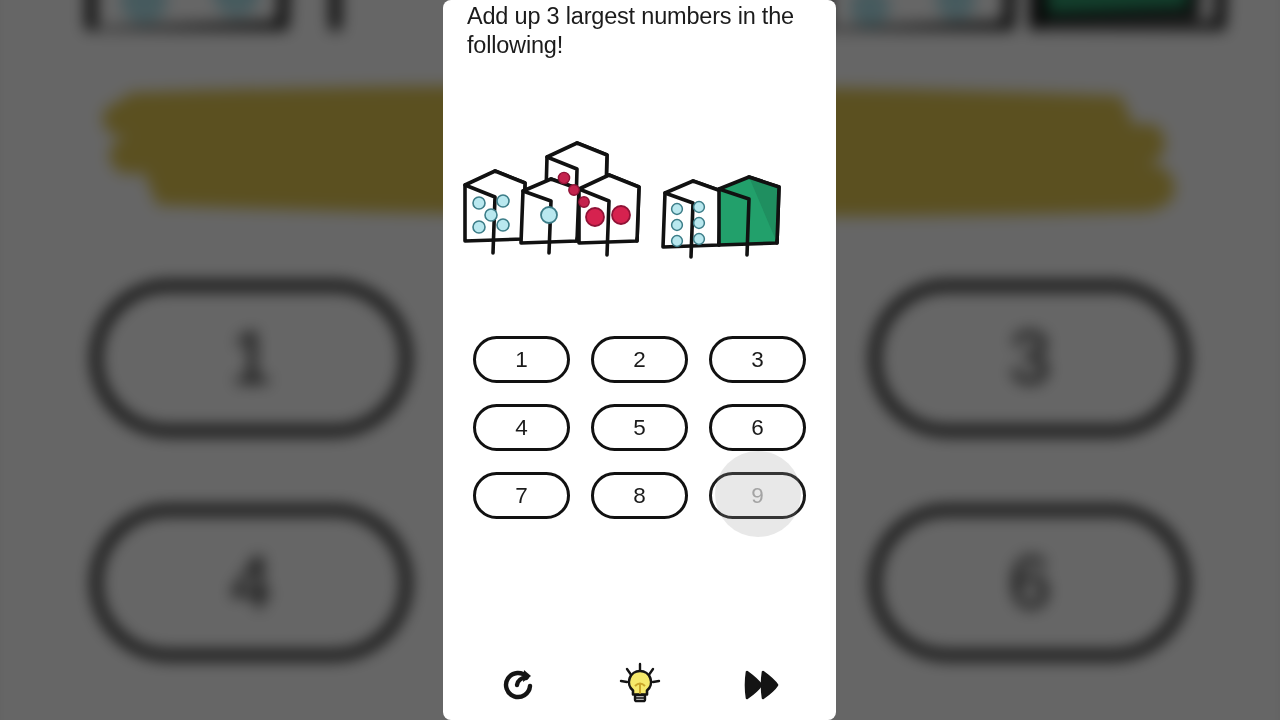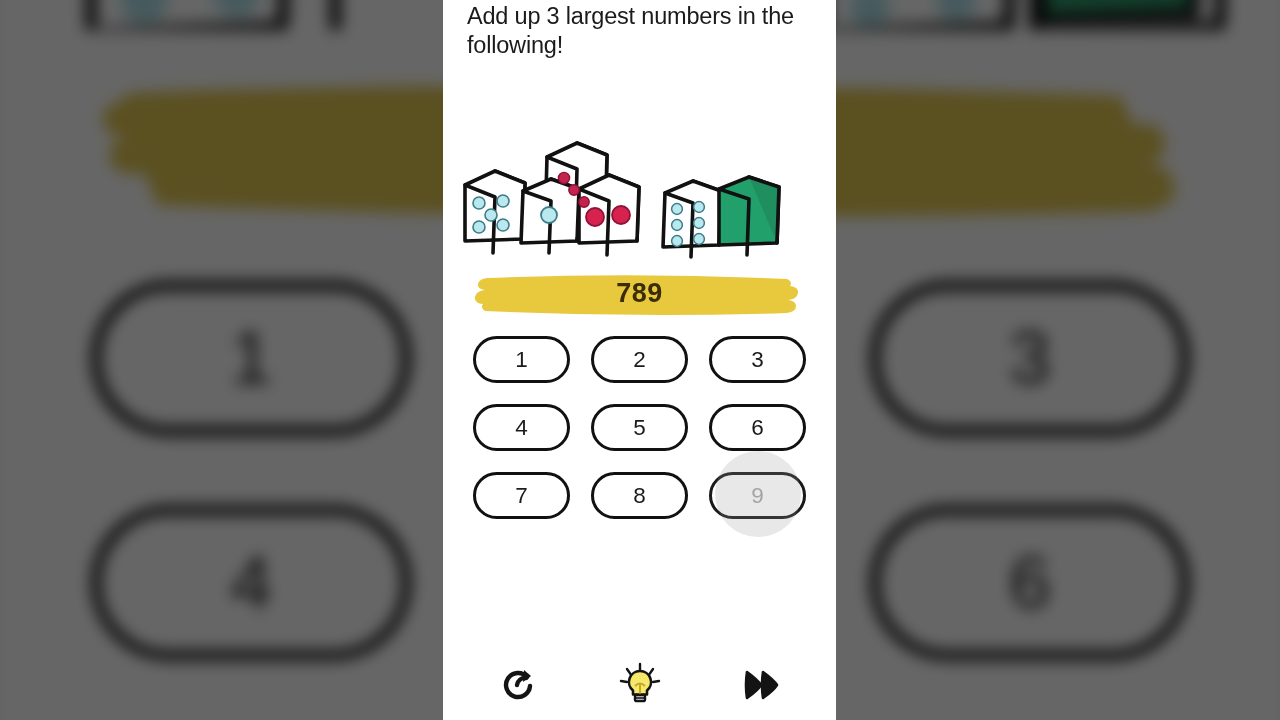--- a/index.html
+++ b/index.html
@@ -44,20 +44,21 @@
   
   #panel {
     position: absolute;
     left: 443px;
     top: 0;
     width: 393px;
     height: 720px;
     background: #ffffff;
     z-index: 5;
     overflow: hidden;
+    border-radius: 8px;
   }
 
   
   .title {
     position: absolute;
     left: 24px;
     top: 2px;
     width: 352px;
     font-size: 23.5px;
     line-height: 29px;
@@ -301,26 +302,20 @@
           <circle cx="234" cy="74" r="5.4" fill="#b9e8ef" stroke="#3c7d88" stroke-width="1.5"></circle>
           <circle cx="256" cy="72" r="5.4" fill="#b9e8ef" stroke="#3c7d88" stroke-width="1.5"></circle>
           <circle cx="234" cy="90" r="5.4" fill="#b9e8ef" stroke="#3c7d88" stroke-width="1.5"></circle>
           <circle cx="256" cy="88" r="5.4" fill="#b9e8ef" stroke="#3c7d88" stroke-width="1.5"></circle>
           <circle cx="234" cy="106" r="5.4" fill="#b9e8ef" stroke="#3c7d88" stroke-width="1.5"></circle>
           <circle cx="256" cy="104" r="5.4" fill="#b9e8ef" stroke="#3c7d88" stroke-width="1.5"></circle>
         </g>
       </svg>
     </div>
 
-    <div class="banner-wrap">
-      <svg width="333" height="50" viewBox="0 0 333 50" style="position:absolute;left:0;top:0;">
-        <path d="M14 10 q-8 1 -9 6 q-1 5 7 6 q-9 1 -10 7 q-1 6 8 7 q-3 4 2 7 q150 7 301 2 q10 -1 10 -7 q0 -5 -8 -6 q9 -1 10 -7 q1 -6 -8 -7 q3 -4 -3 -7 q-150 -7 -300 -1z" fill="#e8c83c"></path>
-      </svg>
-      <div class="banner-value">789</div>
-    </div>
 
     <div class="keypad">
       <div class="krow">
         <div class="key">1</div>
         <div class="key">2</div>
         <div class="key">3</div>
       </div>
       <div class="krow">
         <div class="key">4</div>
         <div class="key">5</div>

